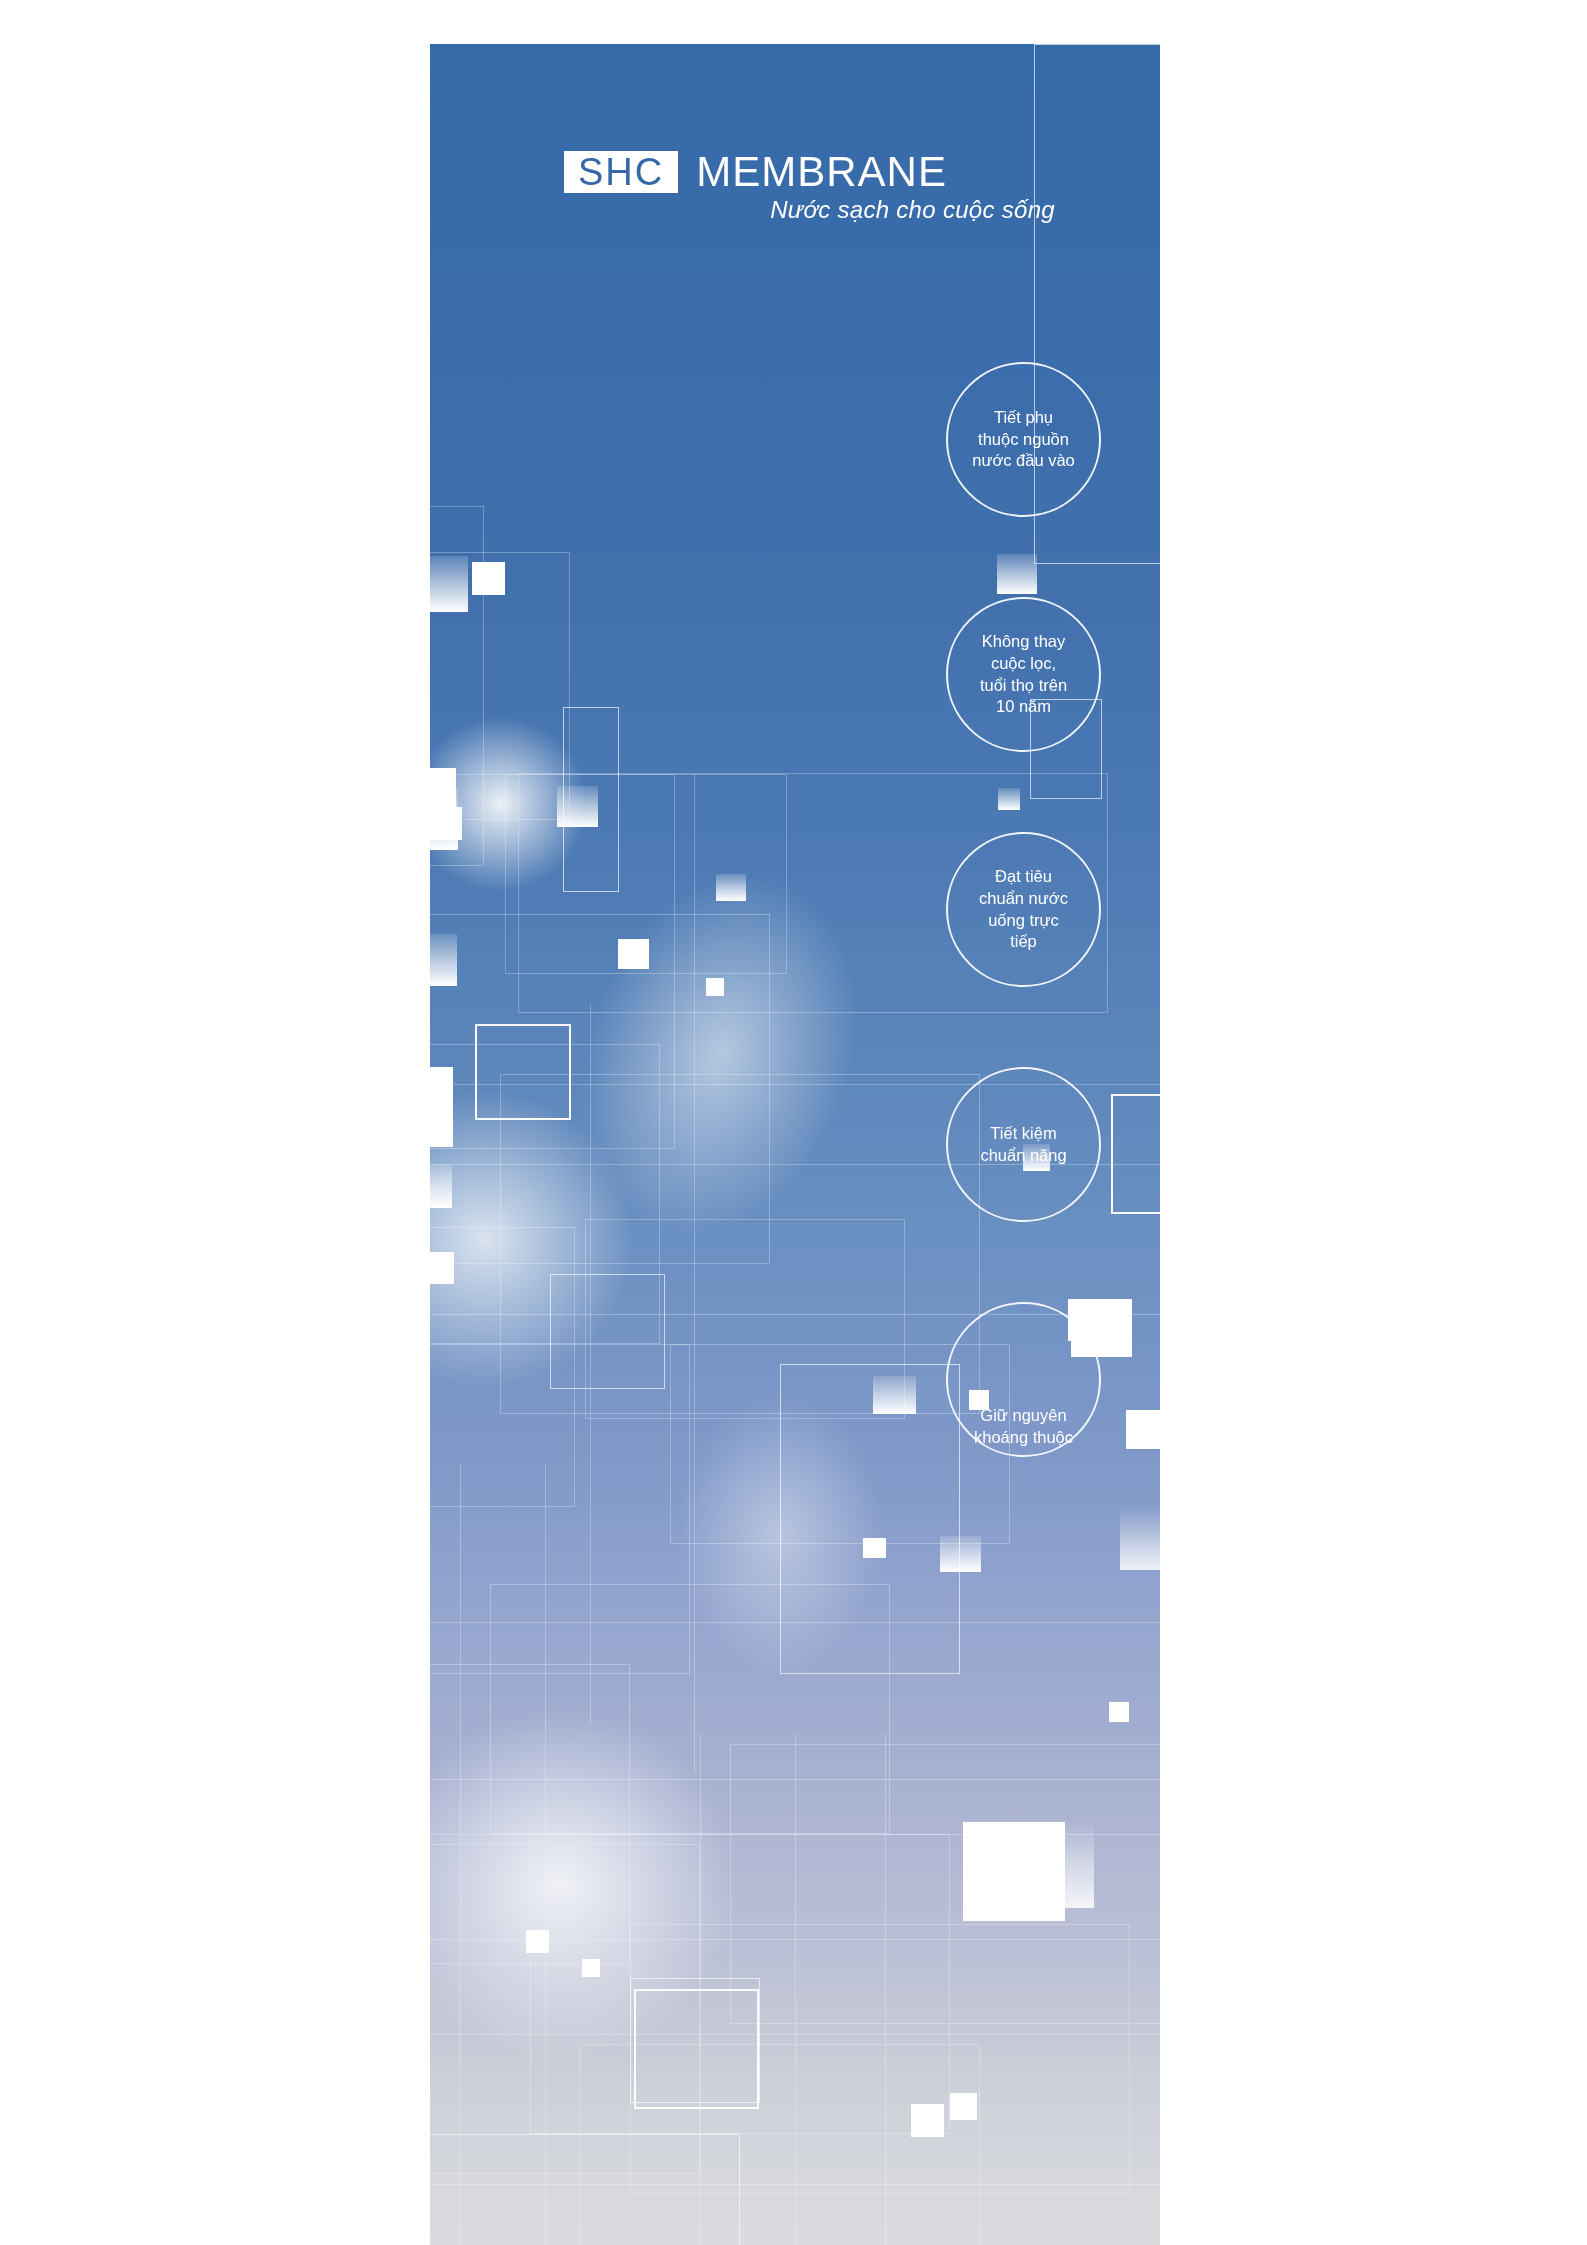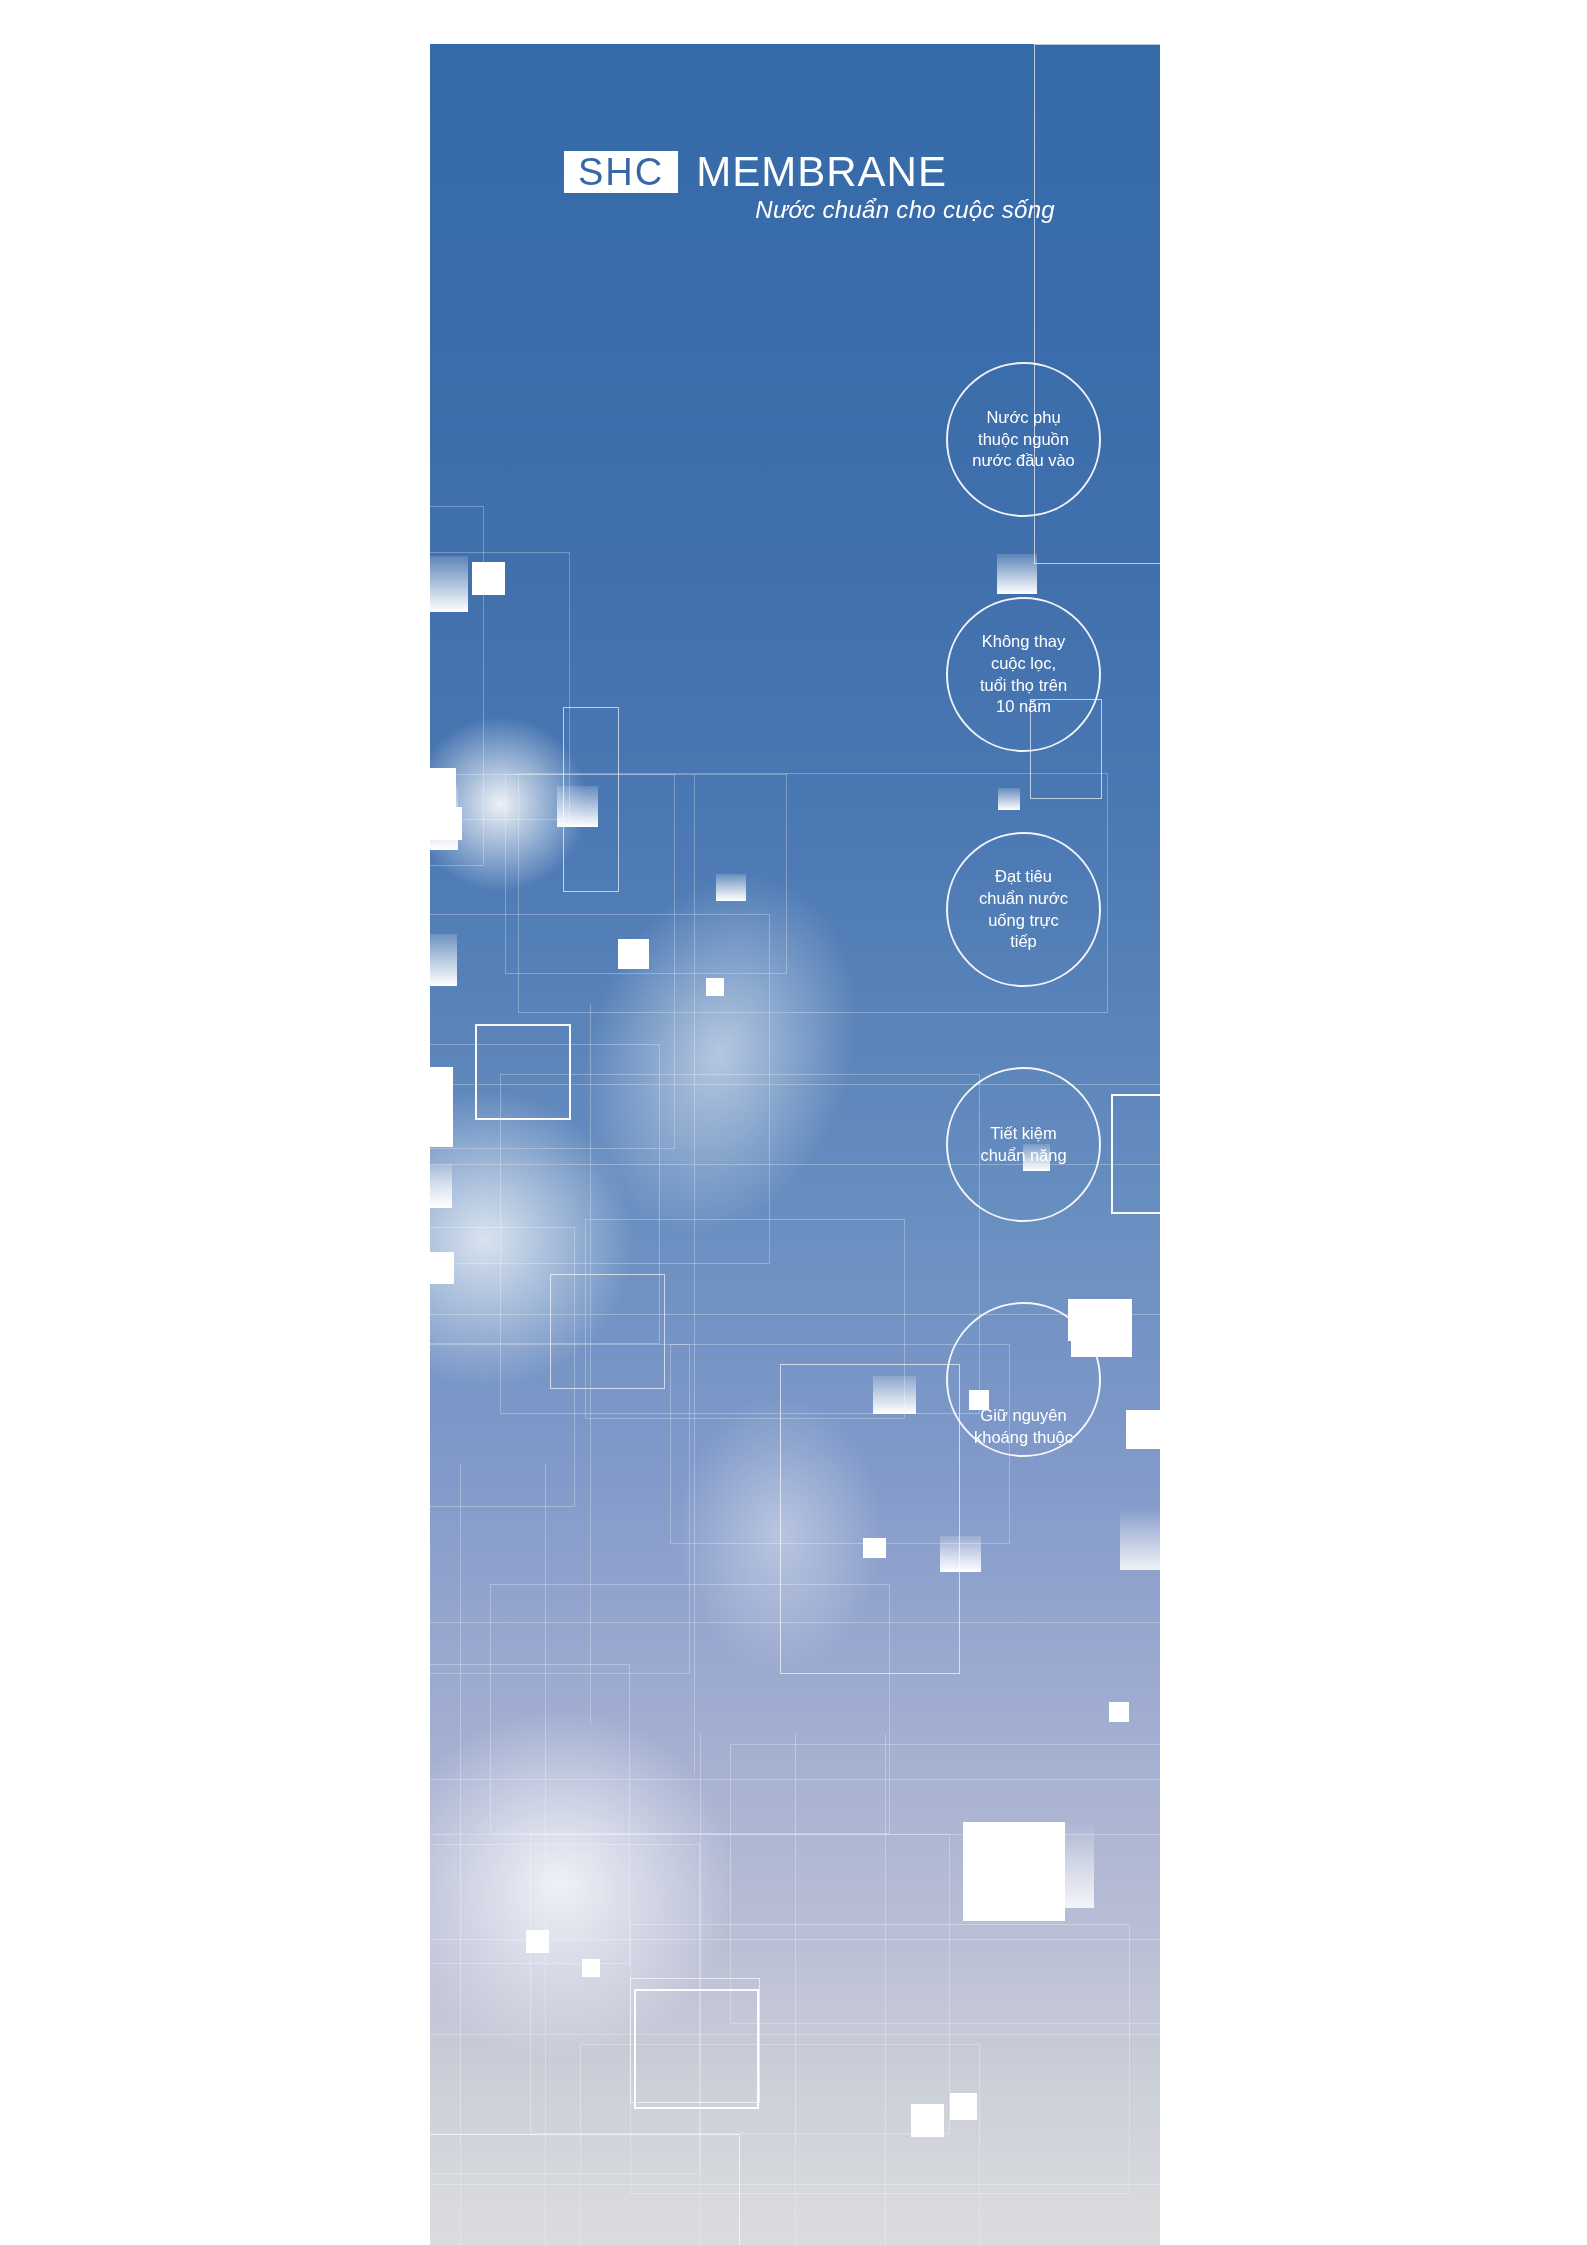--- a/index.html
+++ b/index.html
@@ -175,26 +175,26 @@
 
   </div>
 
   <div id="logo">
     <div id="logo-row">
       <div id="shc-box">
         <span id="shc-text">SHC</span>
       </div>
       <span id="membrane-text">MEMBRANE</span>
     </div>
-    <div id="tagline">Nước chuẩn cho cuộc sống</div>
+    <div id="tagline">Nước sạch cho cuộc sống</div>
   </div>
 
   <div class="circle" style="left:516px;top:318px;">
     <div>
-      <span>Nước phụ</span>
+      <span>Tiết phụ</span>
       <span>thuộc nguồn</span>
       <span>nước đầu vào</span>
     </div>
   </div>
 
   <div class="circle" style="left:516px;top:553px;">
     <div>
       <span>Không thay</span>
       <span>cuộc lọc,</span>
       <span>tuổi thọ trên</span>

